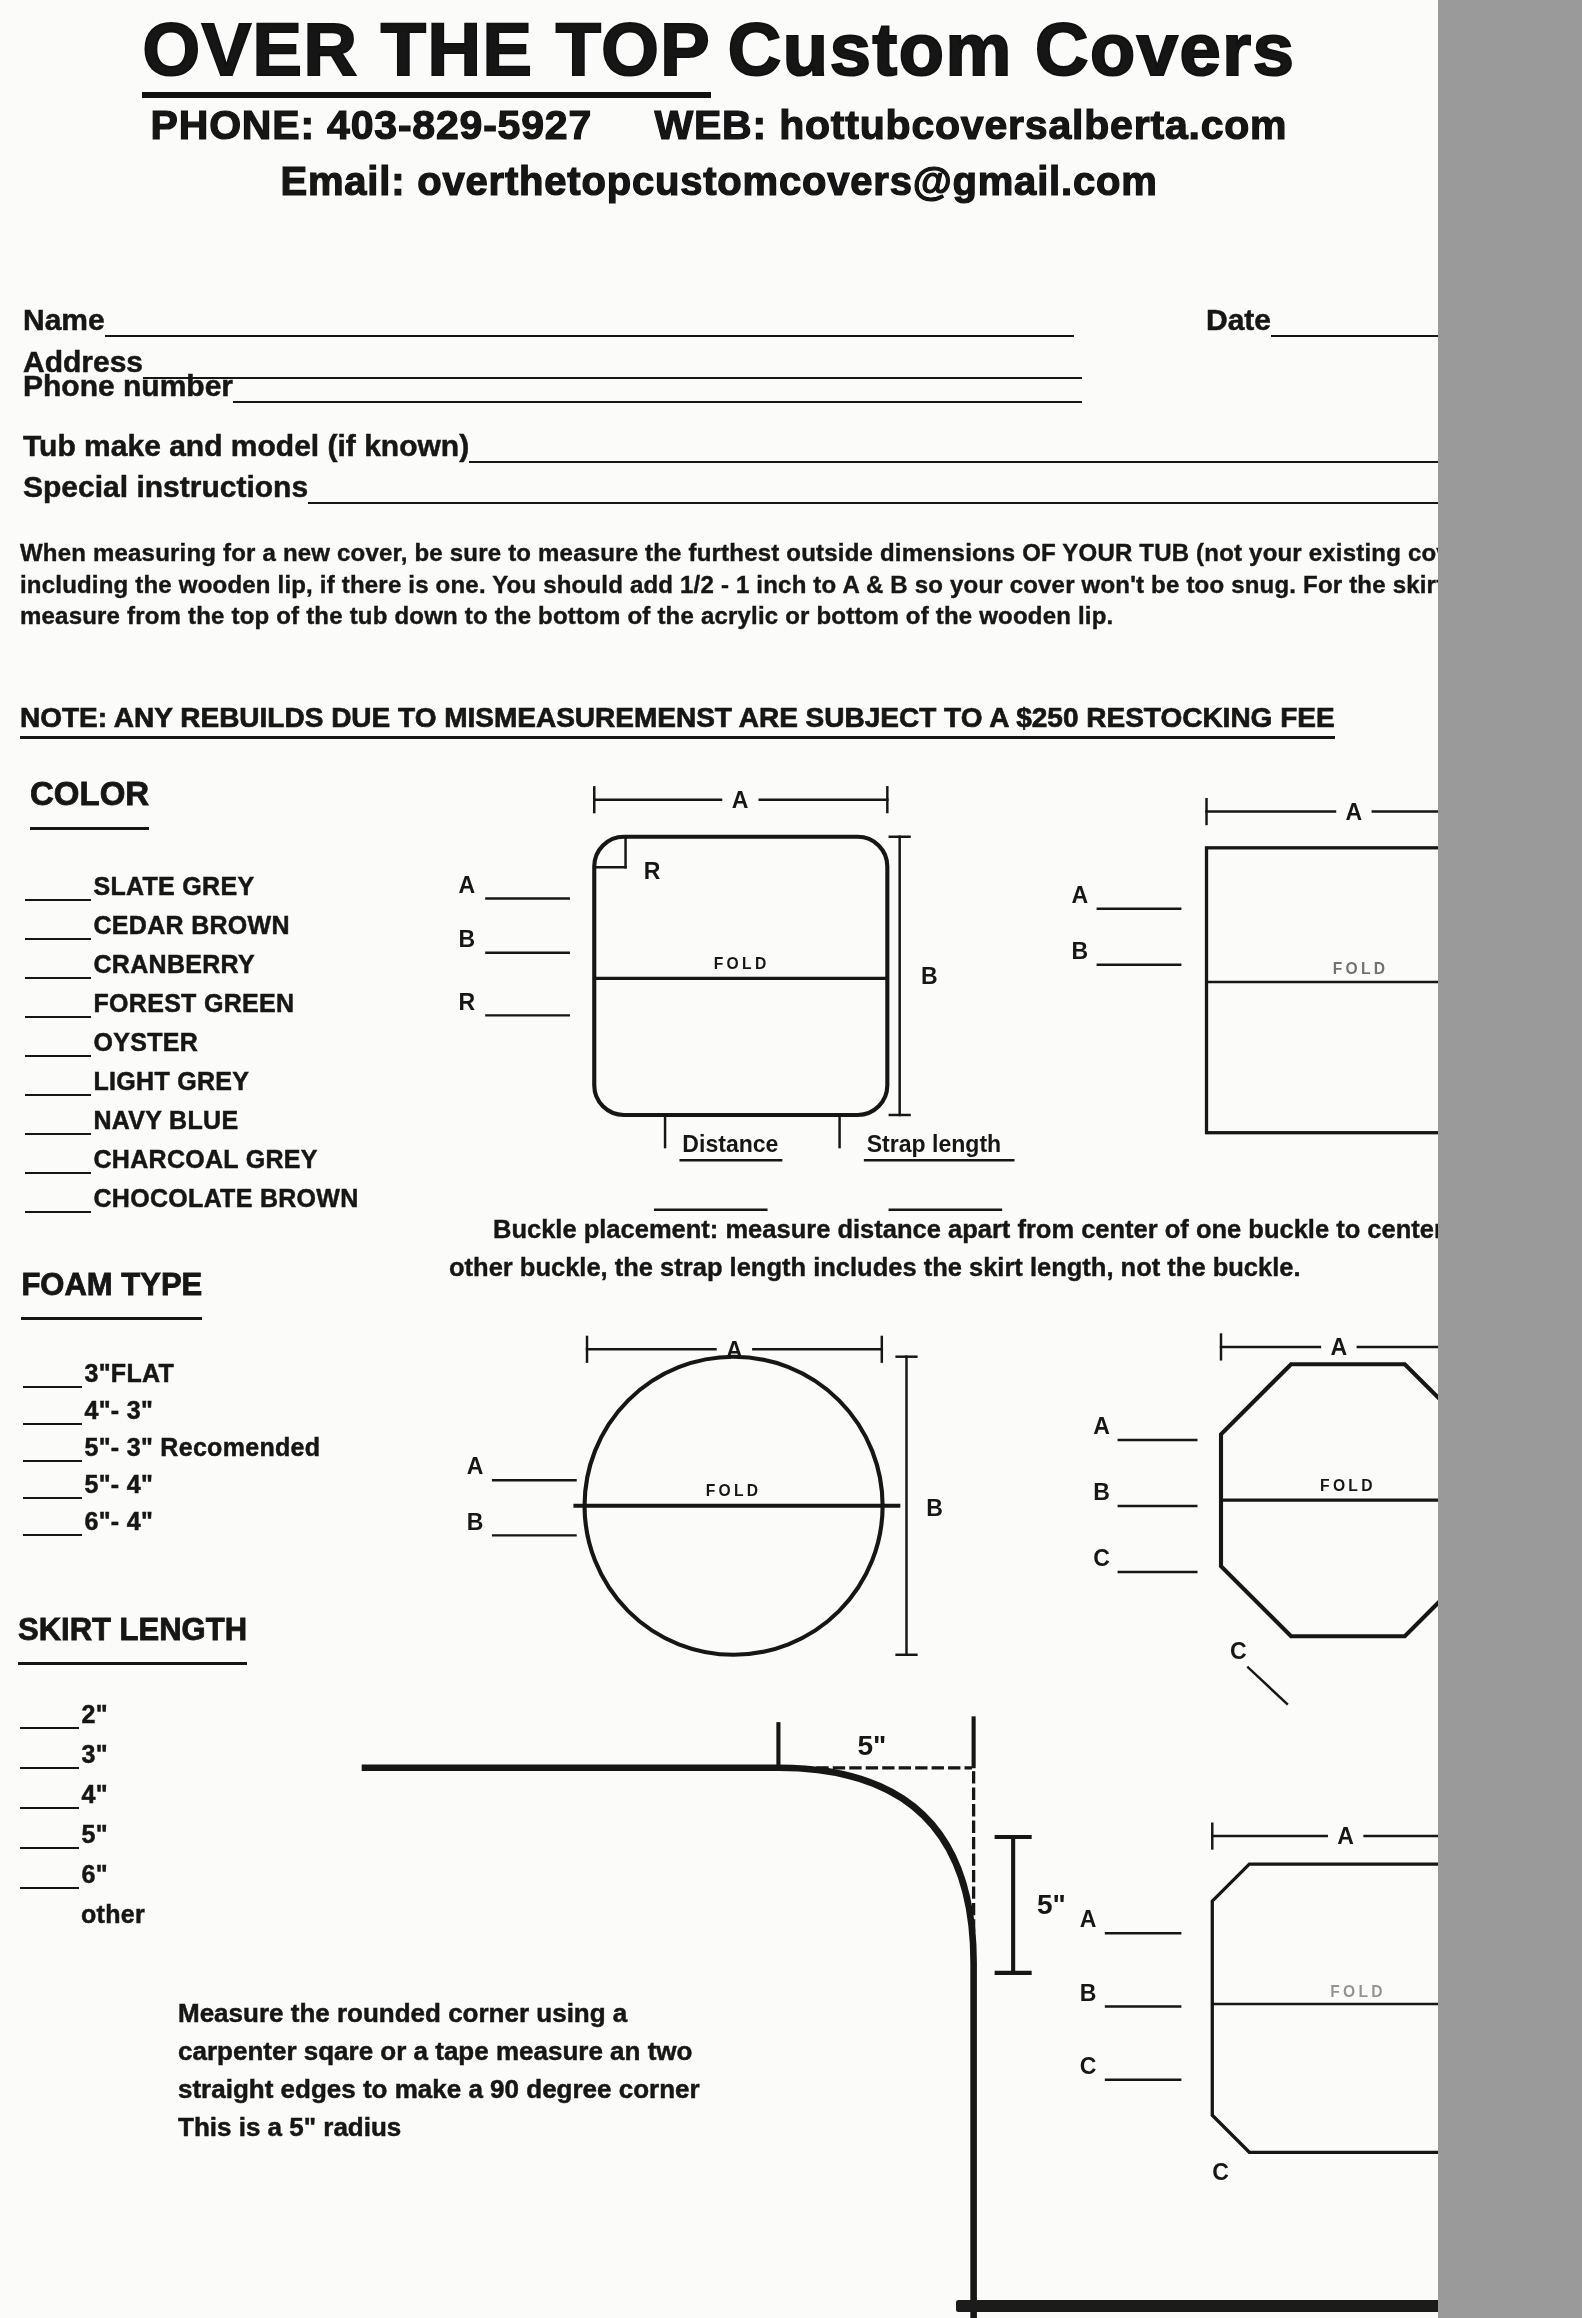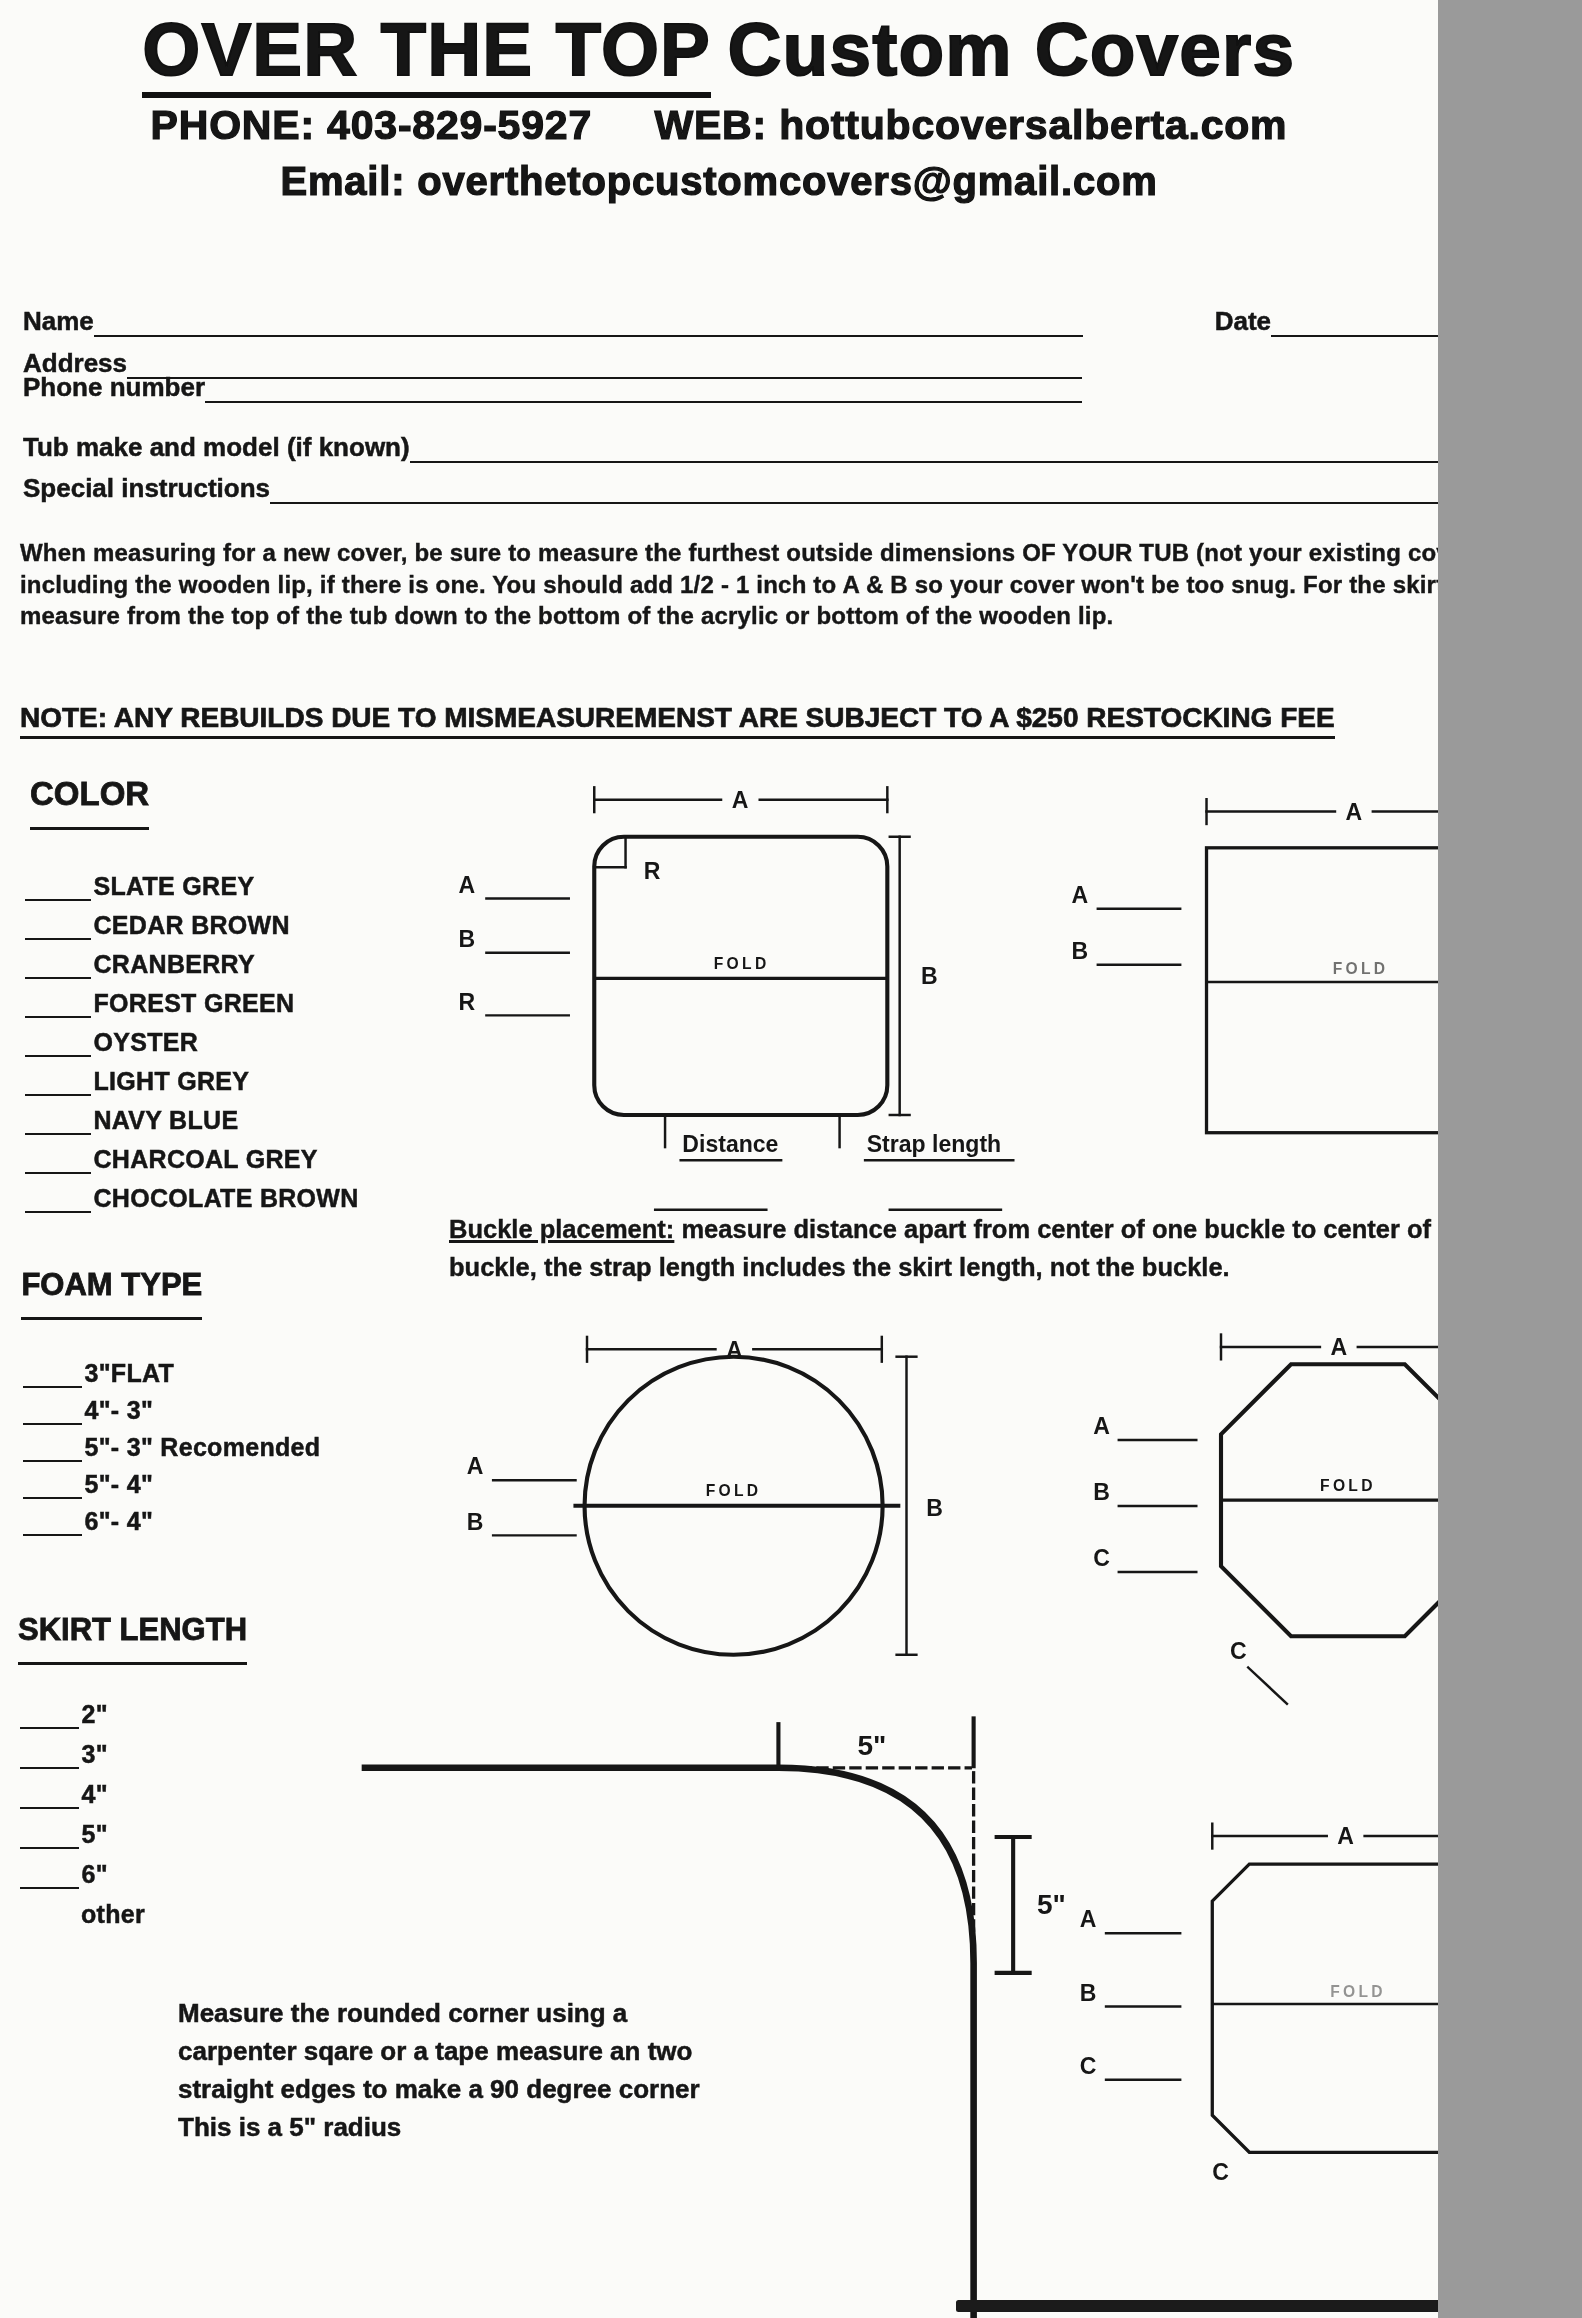--- a/index.html
+++ b/index.html
@@ -11,21 +11,21 @@
   .hdr{position:absolute;left:0;top:6.6px;width:100%;text-align:center;}
   .title{font-size:74px;font-weight:bold;letter-spacing:1.6px;-webkit-text-stroke:2.1px #111;}
   .title .u{border-bottom:6.6px solid #111;padding-bottom:1.6px;}
   .title .rest{margin-left:16.5px;}
   .contact{margin-top:10px;font-size:41px;font-weight:bold;-webkit-text-stroke:1.2px #111;letter-spacing:0.8px;}
   .contact .gap{display:inline-block;width:38px;}
   .email{margin-top:10px;font-size:40px;font-weight:bold;-webkit-text-stroke:1.2px #111;letter-spacing:0.8px;}
 
   
   .frow{position:absolute;display:flex;align-items:flex-end;height:38px;
-        font-size:26px;font-weight:bold;-webkit-text-stroke:0.5px #161616;}
+        font-size:30px;font-weight:bold;-webkit-text-stroke:0.5px #161616;}
   .frow .lbl{white-space:nowrap;}
   .fline{border-bottom:2.5px solid #161616;height:33px;display:inline-block;}
   .flex1{flex:1;}
   .spacer{display:inline-block;}
 
   .measuring{position:absolute;font-size:24px;font-weight:bold;line-height:1.32;
              -webkit-text-stroke:0.4px #161616;letter-spacing:0.2px;}
   .note{position:absolute;font-size:28px;font-weight:bold;-webkit-text-stroke:0.7px #161616;}
   .note span{border-bottom:3.3px solid #161616;padding-bottom:2.5px;}
 
@@ -37,21 +37,21 @@
   .color-list .opt{height:39px;}
   .foam-list .opt{height:37px;}
   .skirt-list .opt{height:40px;}
   .blank{display:inline-block;border-bottom:2.5px solid #161616;}
   .color-list .blank{width:66px;height:26px;}
   .foam-list .blank{width:59px;height:25px;}
   .skirt-list .blank{width:59px;height:25px;}
   .olabel{font-weight:bold;font-size:25px;-webkit-text-stroke:0.5px #161616;margin-left:2.5px;letter-spacing:0.3px;white-space:pre;}
 
   .buckle{position:absolute;font-size:25.5px;font-weight:bold;line-height:1.5;-webkit-text-stroke:0.4px #161616;}
-  .u-inline{text-decoration:underline;text-decoration-thickness:2.5px;}
+  .u-inline{text-decoration-thickness:2.5px;margin-left:44px;}
 
   .corner-note{position:absolute;font-size:26px;font-weight:bold;line-height:38px;
                -webkit-text-stroke:0.5px #161616;z-index:2;}
 
   
   .diagram{position:absolute;overflow:visible;}
   .diagram line,.diagram path,.diagram rect,.diagram circle,.diagram polygon{
       stroke:#161616;fill:none;stroke-width:3;stroke-linecap:square;}
   .diagram .shape{stroke-width:5;}
   .diagram .dashed{stroke-dasharray:11 9;stroke-width:4;}

